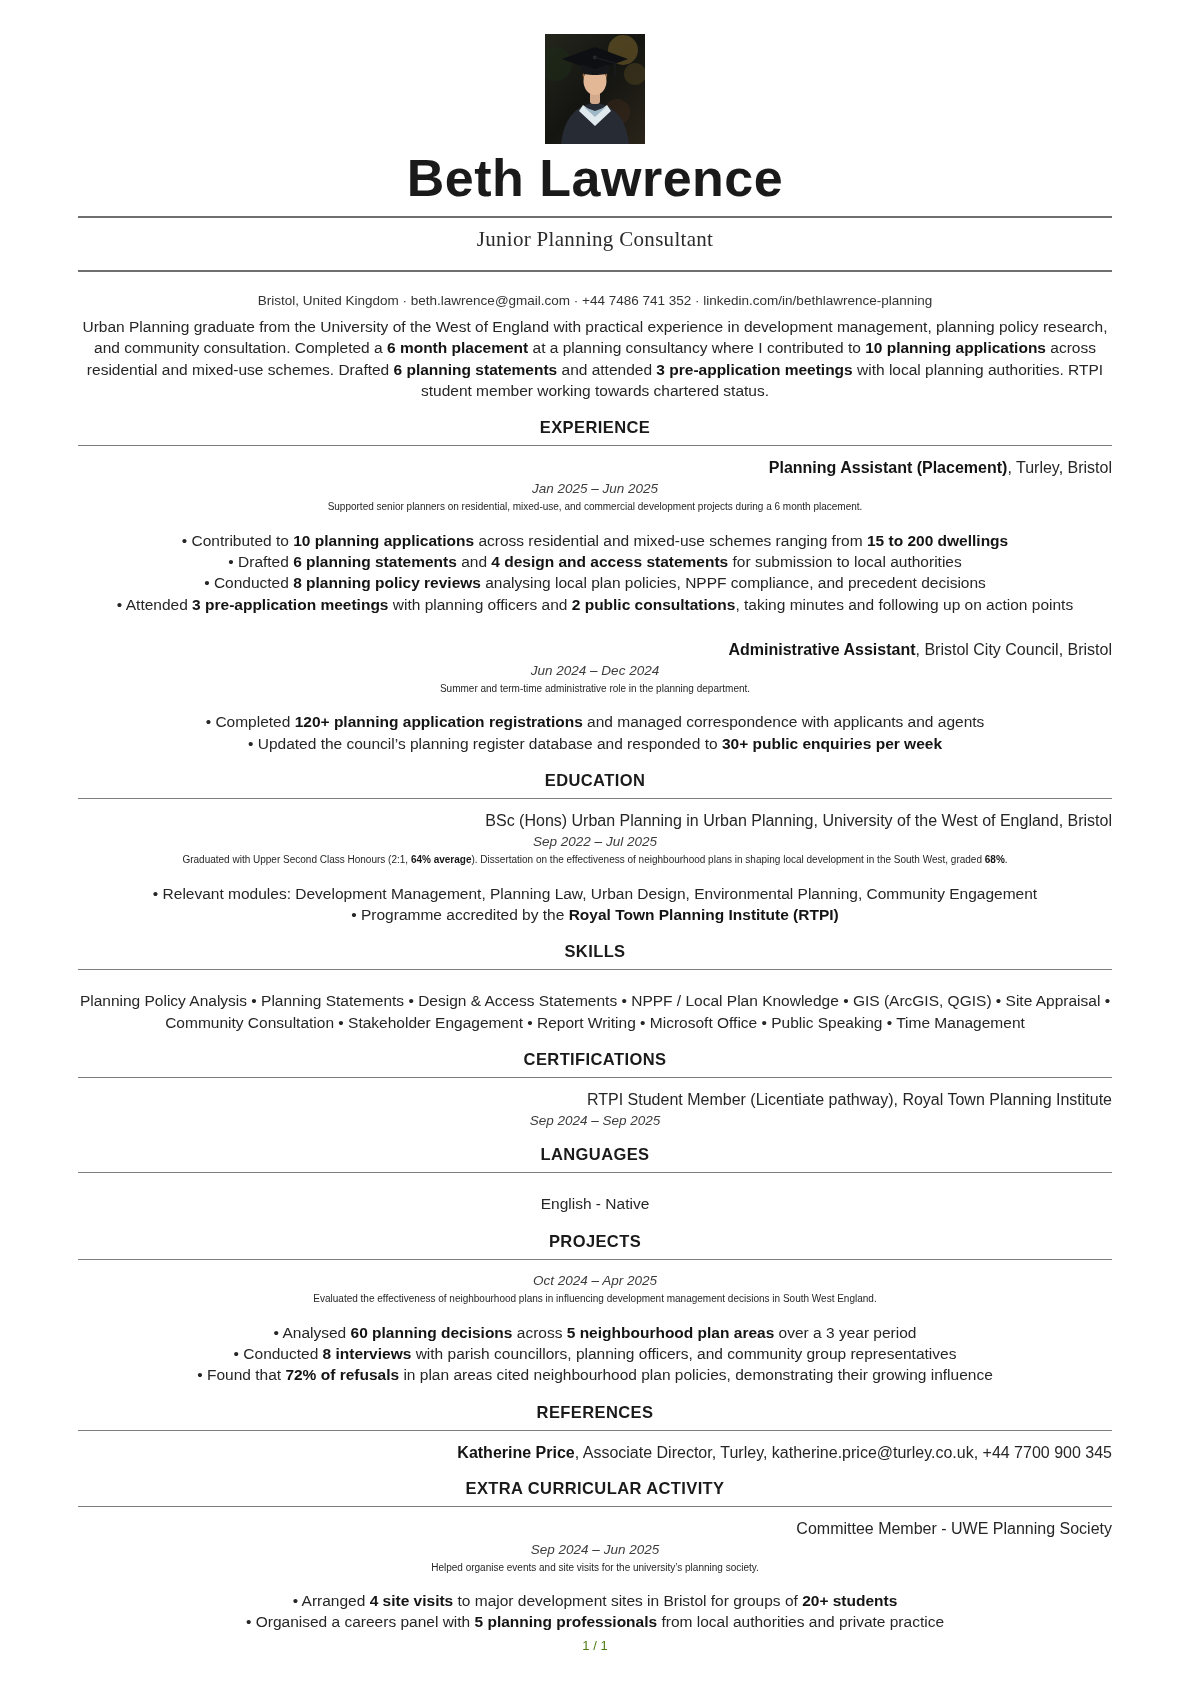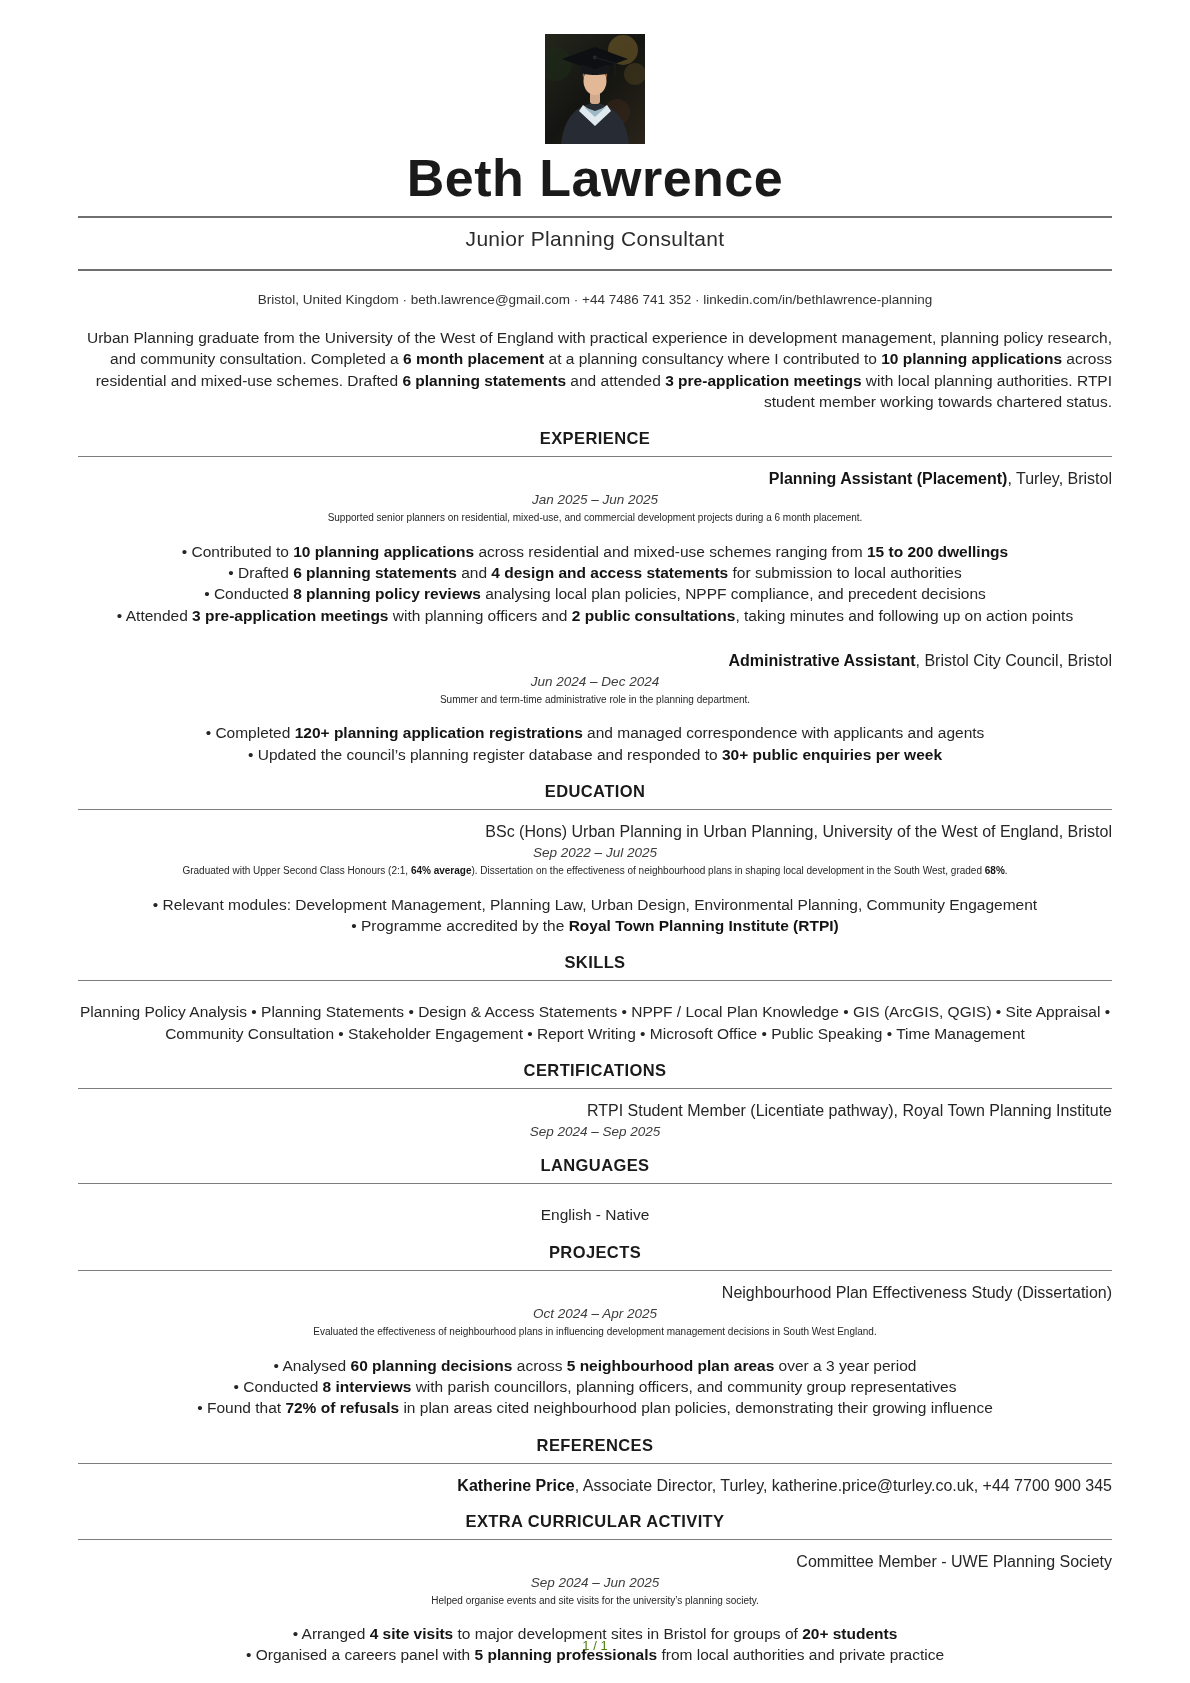--- a/index.html
+++ b/index.html
@@ -11,23 +11,23 @@
     padding:34px 42px 0;
     overflow:hidden;
   }
   .photo { width:100px; height:110px; margin:0 auto; overflow:hidden; }
   .photo svg { display:block; }
   .name {
     text-align:center; font-size:52px; font-weight:bold; color:#1a1a1a;
     line-height:1.12; margin-top:5px; letter-spacing:0.5px;
   }
   .rule { border:none; border-top:2px solid #6f6f6f; margin-top:9px; }
-  .headline { text-align:center; font-size:21px; color:#2b2b2b; padding:9px 0 9px; letter-spacing:0.3px; }
+  .headline { text-align:center; font-size:21px; color:#2b2b2b; padding:9px 0 9px; letter-spacing:0.3px;font-family:Liberation Serif, serif; }
   .contact { text-align:center; font-size:13.5px; color:#333333; margin-top:21px; }
-  .summary { text-align:right; font-size:15.5px; line-height:1.37; margin-top:20px; color:#262626; }
+  .summary { text-align:center; font-size:15.5px; line-height:1.37; margin-top:8px; color:#262626; }
   .summary b, .entry b, .bullet b { color:#141414; }
   .section-heading {
     text-align:center; font-size:16.5px; font-weight:bold; color:#1a1a1a;
     letter-spacing:0.4px; margin-top:17px; padding-bottom:8px;
     border-bottom:1.5px solid #7e7e7e;
   }
   .entry { margin-top:13px; }
   .entry + .entry { margin-top:26px; }
   .entry-title { text-align:right; font-size:16px; color:#262626; }
   .entry-date { text-align:center; font-style:italic; font-size:13.5px; color:#3d3d3d; margin-top:4px; }
@@ -148,21 +148,20 @@
     <h2 class="section-heading">LANGUAGES</h2>
     <div class="section-body">
           <p class="section-paragraph">English - Native</p>
         </div>
   </section>
 
   <section class="section">
     <h2 class="section-heading">PROJECTS</h2>
     <div class="section-body">
   <div class="entry">
-    <div class="entry-title"><span>Neighbourhood Plan Effectiveness Study (Dissertation)</span></div>
     <div class="entry-date">Oct 2024 – Apr 2025</div>
     <div class="entry-desc"><span>Evaluated the effectiveness of neighbourhood plans in influencing development management decisions in South West England.</span></div>
     <ul class="entry-bullets">
               <li class="bullet"><span>Analysed </span><b>60 planning decisions</b><span> across </span><b>5 neighbourhood plan areas</b><span> over a 3 year period</span></li>
               <li class="bullet"><span>Conducted </span><b>8 interviews</b><span> with parish councillors, planning officers, and community group representatives</span></li>
               <li class="bullet"><span>Found that </span><b>72% of refusals</b><span> in plan areas cited neighbourhood plan policies, demonstrating their growing influence</span></li>
             </ul>
   </div>
 </div>
   </section>

